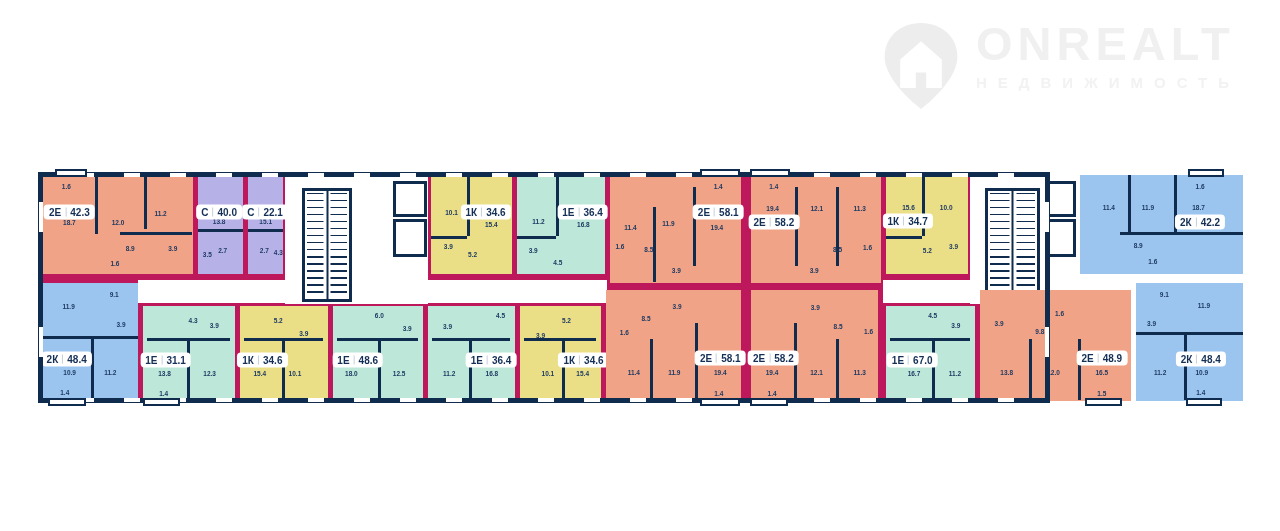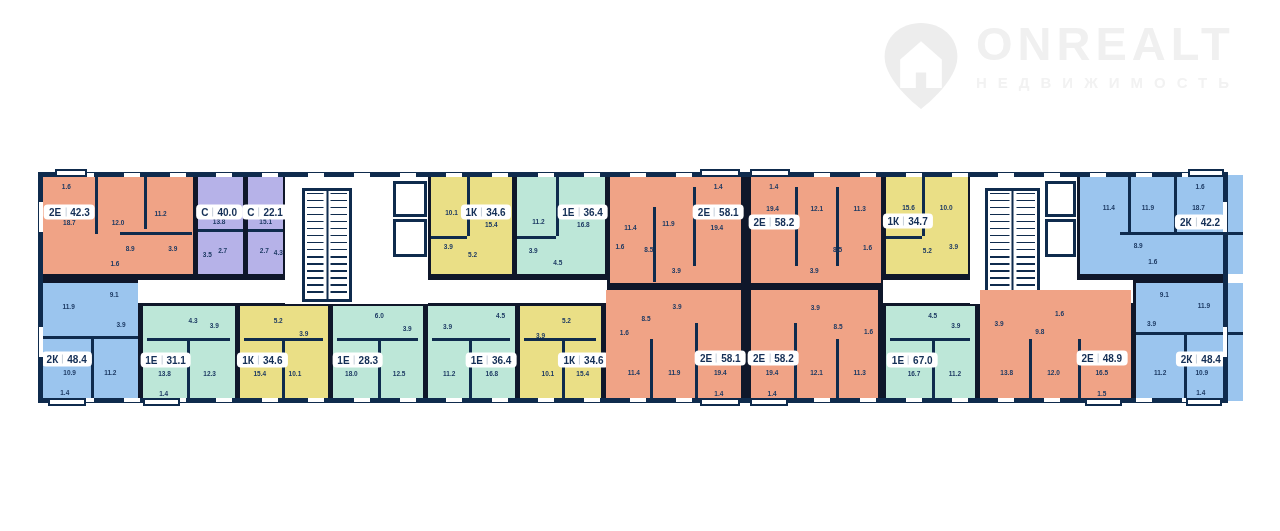--- a/index.html
+++ b/index.html
@@ -5,21 +5,21 @@
   html,body{margin:0;padding:0;background:#ffffff;font-family:"Liberation Sans",sans-serif;}
   #canvas{position:relative;width:1280px;height:531px;background:#ffffff;overflow:hidden;}
 
   
   .wm{position:absolute;top:20px;left:882px;display:flex;gap:16px;align-items:flex-start;}
   .wm-text{display:flex;flex-direction:column;}
   .wm-brand{font-size:47px;font-weight:800;letter-spacing:5px;color:#f0f0f0;line-height:1;}
   .wm-sub{font-size:15px;font-weight:700;letter-spacing:11px;color:#f2f2f2;margin-top:7px;white-space:nowrap;}
 
   
-  #building{position:absolute;left:38px;top:172px;width:1190px;height:231px;background:#0f172a;}
+  #building{position:absolute;left:38px;top:172px;width:1012px;height:231px;background:#be185d;}
   .corridor,.core{position:absolute;background:#ffffff;z-index:1;}
   .apt{position:absolute;z-index:2;}
   .badge{position:absolute;transform:translate(-50%,-50%);background:#ffffff;border-radius:4px;
          padding:2px 5px;display:flex;align-items:center;gap:4px;white-space:nowrap;z-index:4;}
   .bt,.ba{font-size:10px;font-weight:700;color:#142f56;line-height:1.1;}
   .bd{width:1px;height:9px;background:#c7d0da;}
   .room{position:absolute;transform:translate(-50%,-50%);font-size:6.5px;font-weight:600;
         color:#1d3a63;white-space:nowrap;z-index:3;}
   .wv,.wh{position:absolute;background:#0f2b4d;z-index:2;}
   .wv{width:3px;}
@@ -250,21 +250,21 @@
       <div class="apt" style="left: 294.5px; top: 133.5px; width: 90px; height: 95px; background: rgb(189, 231, 216);">
         <i class="wh" style="top: 34%; left: 5%; width: 90%;"></i>
         <i class="wv" style="left: 50%; top: 34%; height: 66%;"></i>
         <span class="room" style="left: 52%; top: 10%;">6.0</span>
         <span class="room" style="left: 83%; top: 24%;">3.9</span>
         <span class="room" style="left: 21%; top: 71%;">18.0</span>
         <span class="room" style="left: 74%; top: 71%;">12.5</span>
         <div class="badge" style="left: 28%; top: 57%;">
           <span class="bt">1Е</span>
           <i class="bd"></i>
-          <span class="ba">28.3</span>
+          <span class="ba">48.6</span>
         </div>
       </div>
       <div class="apt" style="left: 389.5px; top: 133.5px; width: 87px; height: 95px; background: rgb(189, 231, 216);">
         <i class="wh" style="top: 34%; left: 5%; width: 90%;"></i>
         <i class="wv" style="left: 48%; top: 34%; height: 66%;"></i>
         <span class="room" style="left: 84%; top: 10%;">4.5</span>
         <span class="room" style="left: 23%; top: 22%;">3.9</span>
         <span class="room" style="left: 25%; top: 71%;">11.2</span>
         <span class="room" style="left: 74%; top: 71%;">16.8</span>
         <div class="badge" style="left: 73%; top: 57%;">

